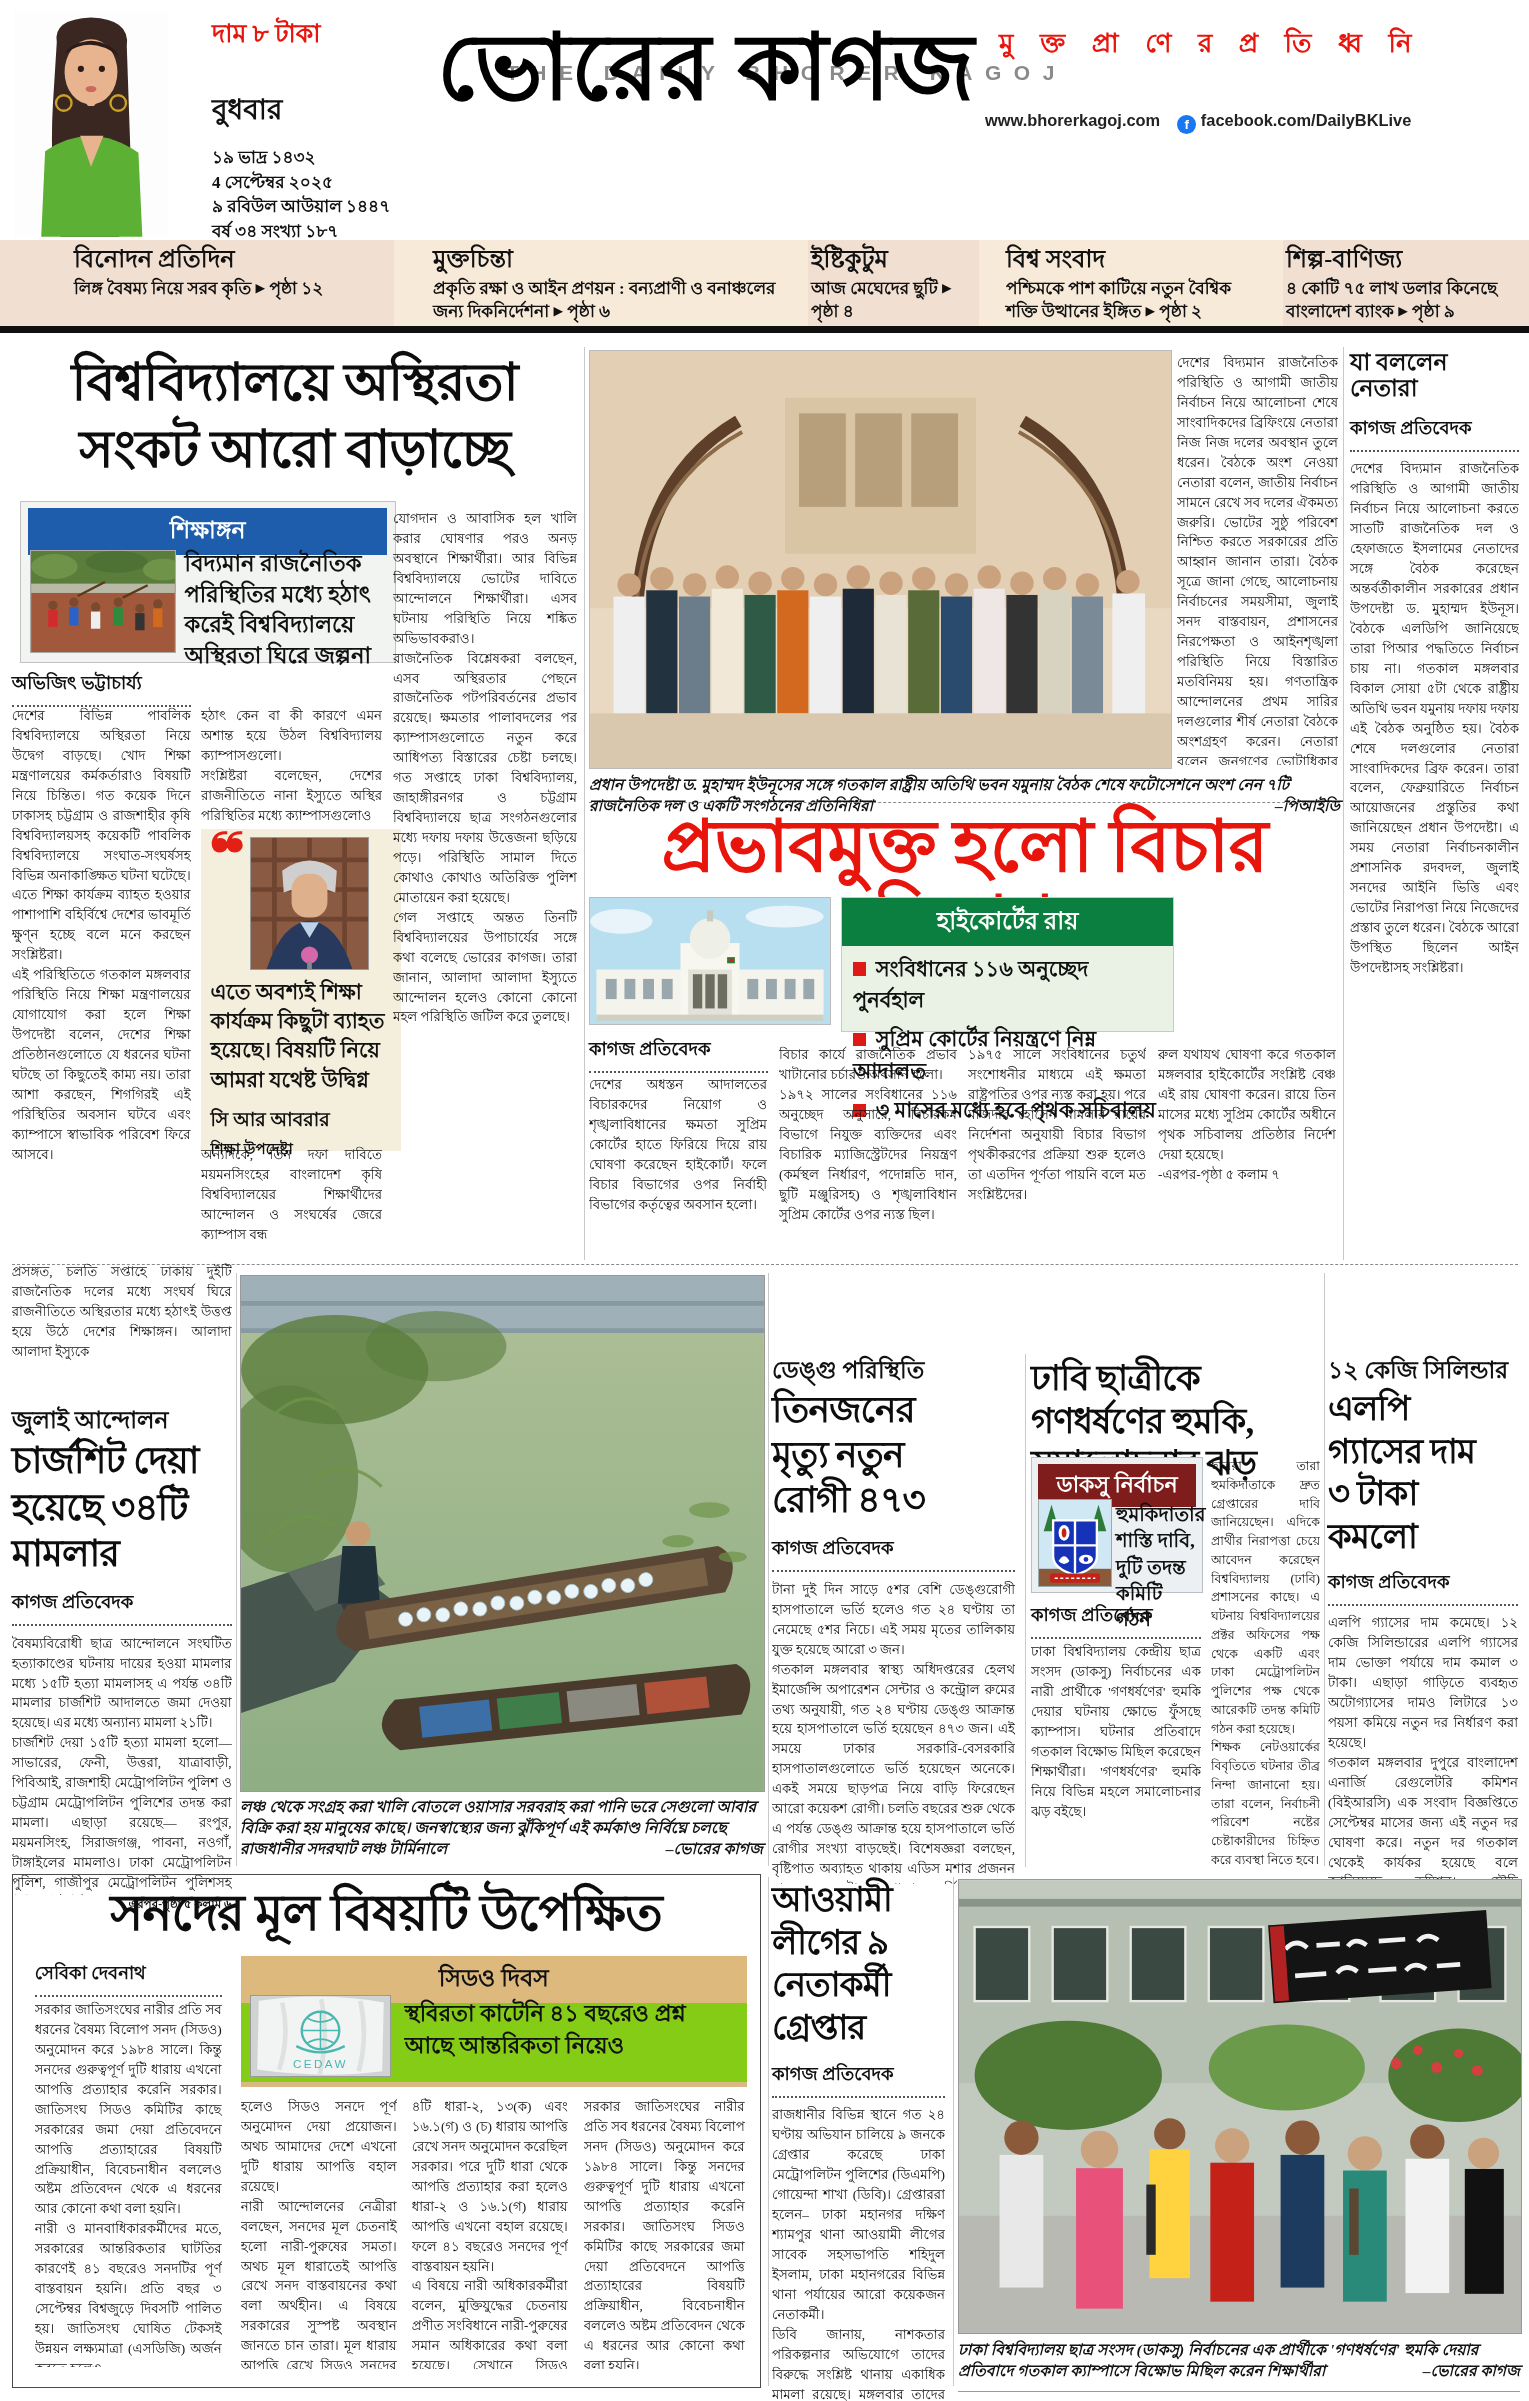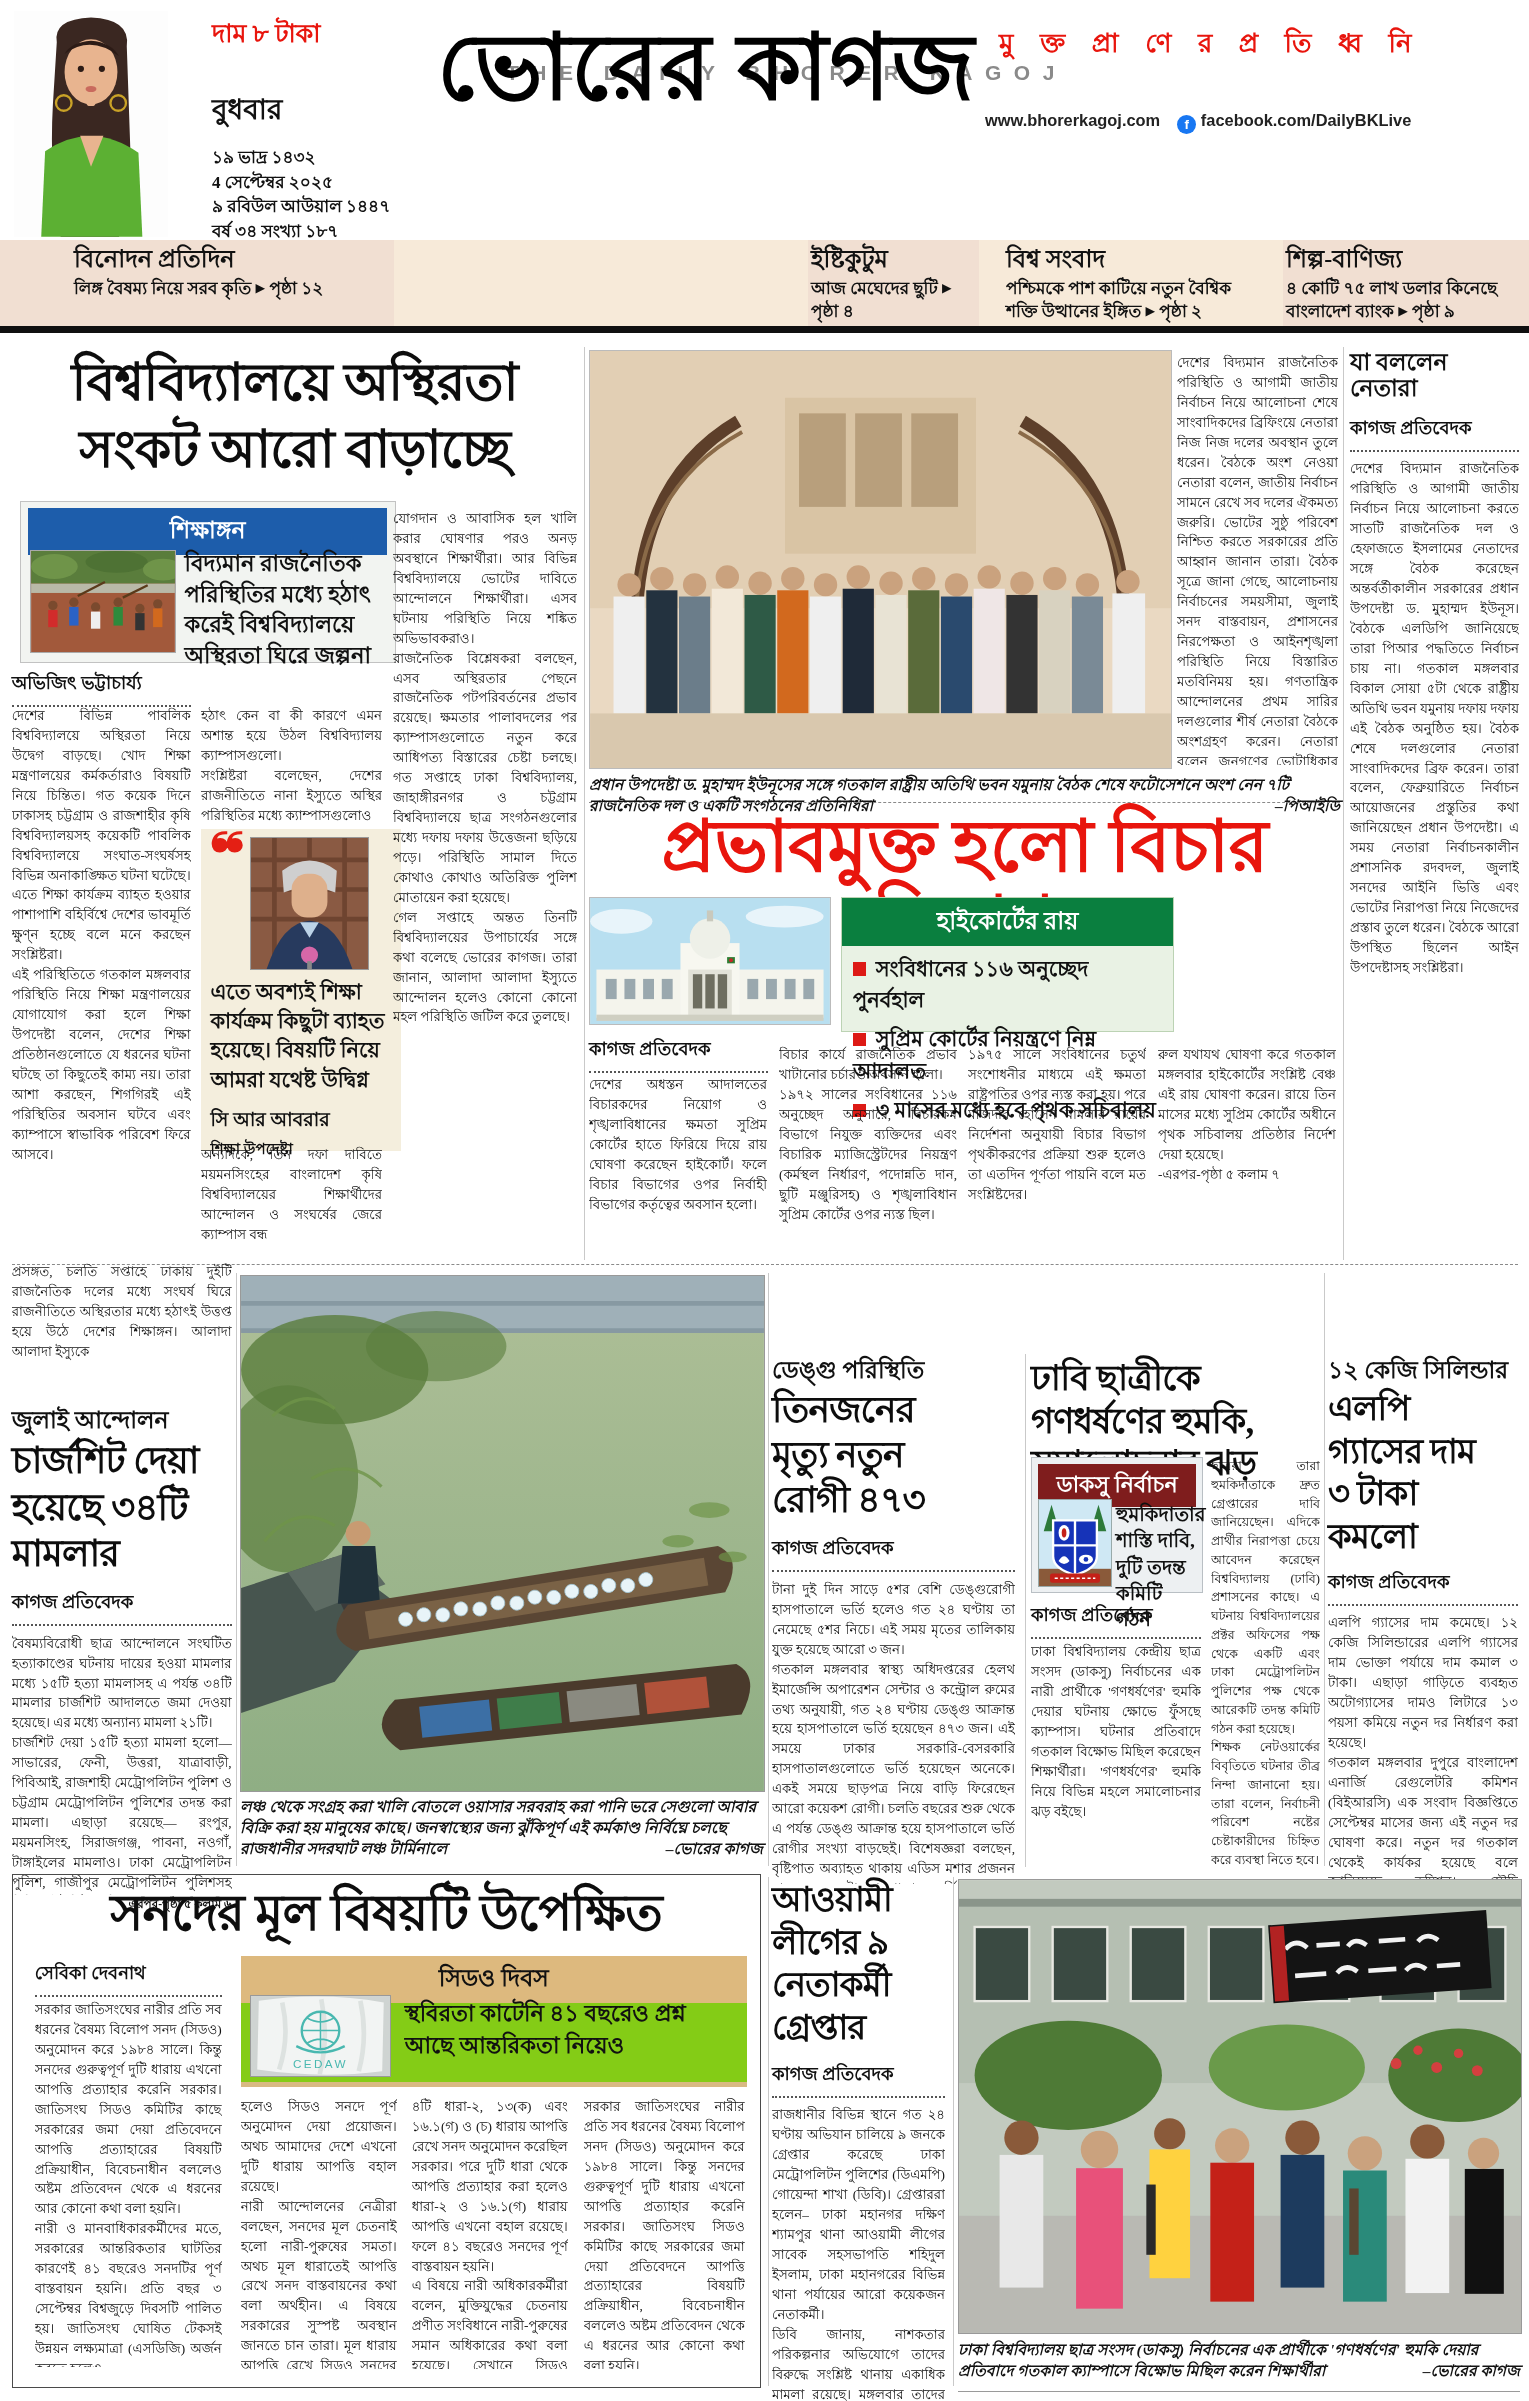--- a/index.html
+++ b/index.html
@@ -101,20 +101,24 @@
     <span>www.bhorerkagoj.com</span><span class="fbicon">f</span><span>facebook.com/DailyBKLive</span>
   </div>
 
   <div class="strip">
     <div class="abs t2" style="left:394px;top:0;width:414px;height:86px;background:#f7ead9;"></div>
     <div class="abs t2" style="left:979px;top:0;width:304px;height:86px;background:#f7ead9;"></div>
     <div class="teaser" style="left:74px;width:289px;">
       <div class="tsec">বিনোদন প্রতিদিন</div>
       <div class="ttext"><span>লিঙ্গ বৈষম্য নিয়ে সরব কৃতি</span> <span class="arrow">▶</span> <span class="tpage">পৃষ্ঠা ১২</span></div>
     </div>
+    <div class="teaser" style="left:433px;width:351px;">
+      <div class="tsec">মুক্তচিন্তা</div>
+      <div class="ttext"><span>প্রকৃতি রক্ষা ও আইন প্রণয়ন : বন্যপ্রাণী ও বনাঞ্চলের জন্য দিকনির্দেশনা</span> <span class="arrow">▶</span> <span class="tpage">পৃষ্ঠা ৬</span></div>
+    </div>
     <div class="teaser" style="left:811px;width:156px;">
       <div class="tsec">ইষ্টিকুটুম</div>
       <div class="ttext"><span>আজ মেঘেদের ছুটি</span> <span class="arrow">▶</span> <span class="tpage">পৃষ্ঠা ৪</span></div>
     </div>
     <div class="teaser" style="left:1006px;width:250px;">
       <div class="tsec">বিশ্ব সংবাদ</div>
       <div class="ttext"><span>পশ্চিমকে পাশ কাটিয়ে নতুন বৈশ্বিক শক্তি উত্থানের ইঙ্গিত</span> <span class="arrow">▶</span> <span class="tpage">পৃষ্ঠা ২</span></div>
     </div>
     <div class="teaser" style="left:1286px;width:234px;">
       <div class="tsec">শিল্প-বাণিজ্য</div>

